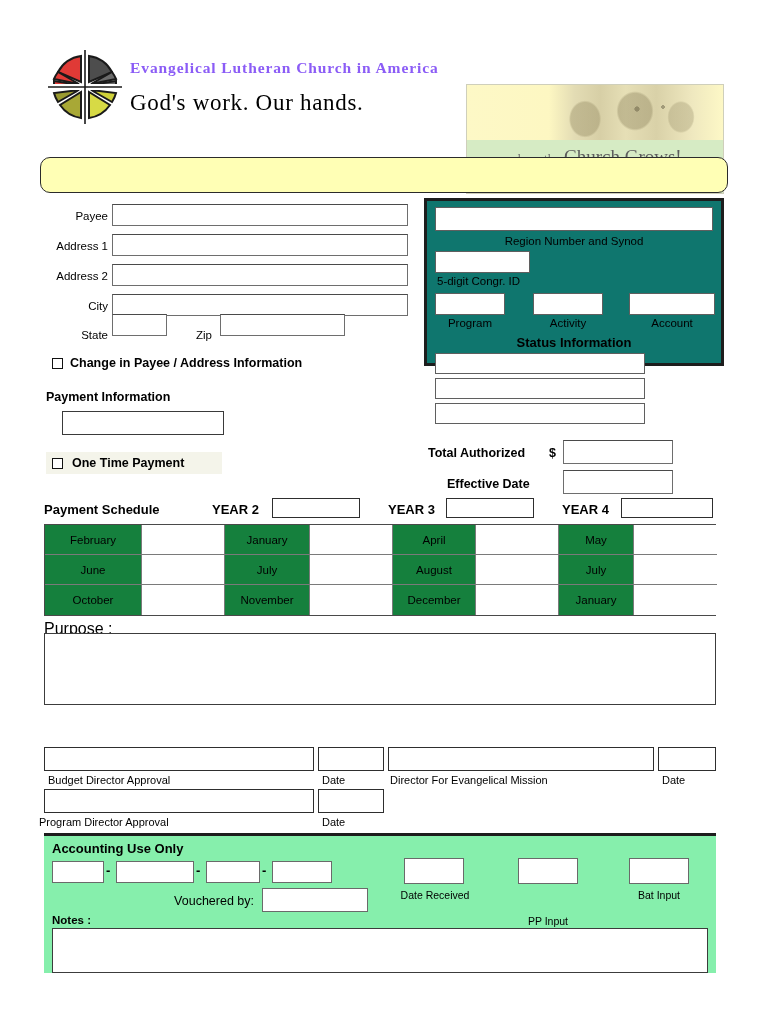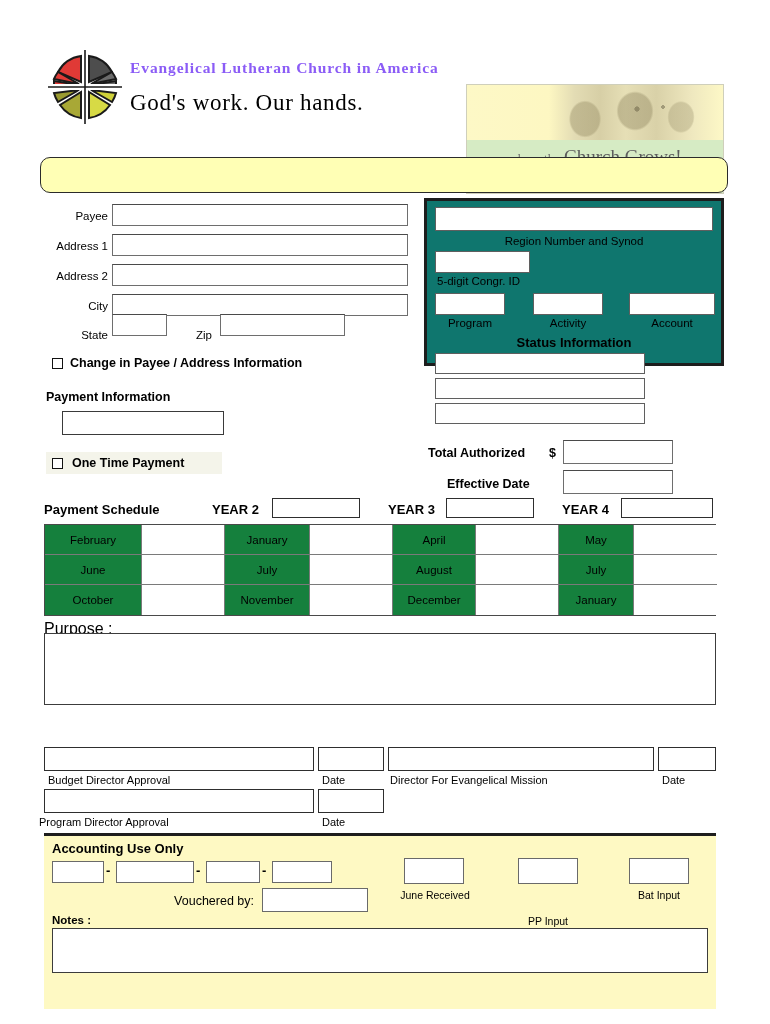--- a/index.html
+++ b/index.html
@@ -96,22 +96,22 @@
   .sched > *:nth-child(n+17) { border-bottom:none; }
 
   
   .purpose-box { position:absolute; left:44px; top:633px; width:672px; height:72px;
                  background:#fff; border:1.5px solid #3c3c3c; }
 
   
   .apr-lbl { position:absolute; font-size:11px; white-space:nowrap; }
 
   
-  .acct { position:absolute; left:44px; top:833px; width:672px; height:176px;
-          background:#fef9c3; border-top:3px solid #1d1d1d; }
+  .acct { position:absolute; left:44px; top:833px; width:672px; height:140px;
+          background:#86efac; border-top:3px solid #1d1d1d; }
   .acct-title { position:absolute; left:8px; top:5px; font-size:13px; font-weight:bold; }
   .dash { position:absolute; font-size:13px; font-weight:bold; color:#000; }
   .acct .ibox { border:1.5px solid #6a6a6a; }
   .acct-sub { position:absolute; font-size:10.5px; white-space:nowrap; text-align:center; }
   .notes-box { position:absolute; left:8px; top:92px; width:656px; height:45px;
                background:#fff; border:1.5px solid #3c3c3c; }
 </style>
 </head>
 <body>
 
@@ -308,21 +308,21 @@
 
     <div class="ibox" style="left:72px; top:25px; width:78px; height:22px;"></div>
     <div class="dash" style="left:152px; top:27px;">-</div>
 
     <div class="ibox" style="left:162px; top:25px; width:54px; height:22px;"></div>
     <div class="dash" style="left:218px; top:27px;">-</div>
 
     <div class="ibox" style="left:228px; top:25px; width:60px; height:22px;"></div>
 
     <div class="ibox" style="left:360px; top:22px; width:60px; height:26px;"></div>
-    <div class="acct-sub" style="left:352px; top:53px; width:78px;">June Received</div>
+    <div class="acct-sub" style="left:352px; top:53px; width:78px;">Date Received</div>
 
     <div class="ibox" style="left:474px; top:22px; width:60px; height:26px;"></div>
     <div class="acct-sub" style="left:468px; top:53px; width:72px;margin-top:26px;">PP Input</div>
 
     <div class="ibox" style="left:585px; top:22px; width:60px; height:26px;"></div>
     <div class="acct-sub" style="left:579px; top:53px; width:72px;">Bat Input</div>
 
     <div class="acct-sub" style="left:86px; top:58px; width:124px; text-align:right; font-size:12.5px;">Vouchered by:</div>
     <div class="ibox" style="left:218px; top:52px; width:106px; height:24px;"></div>
 

